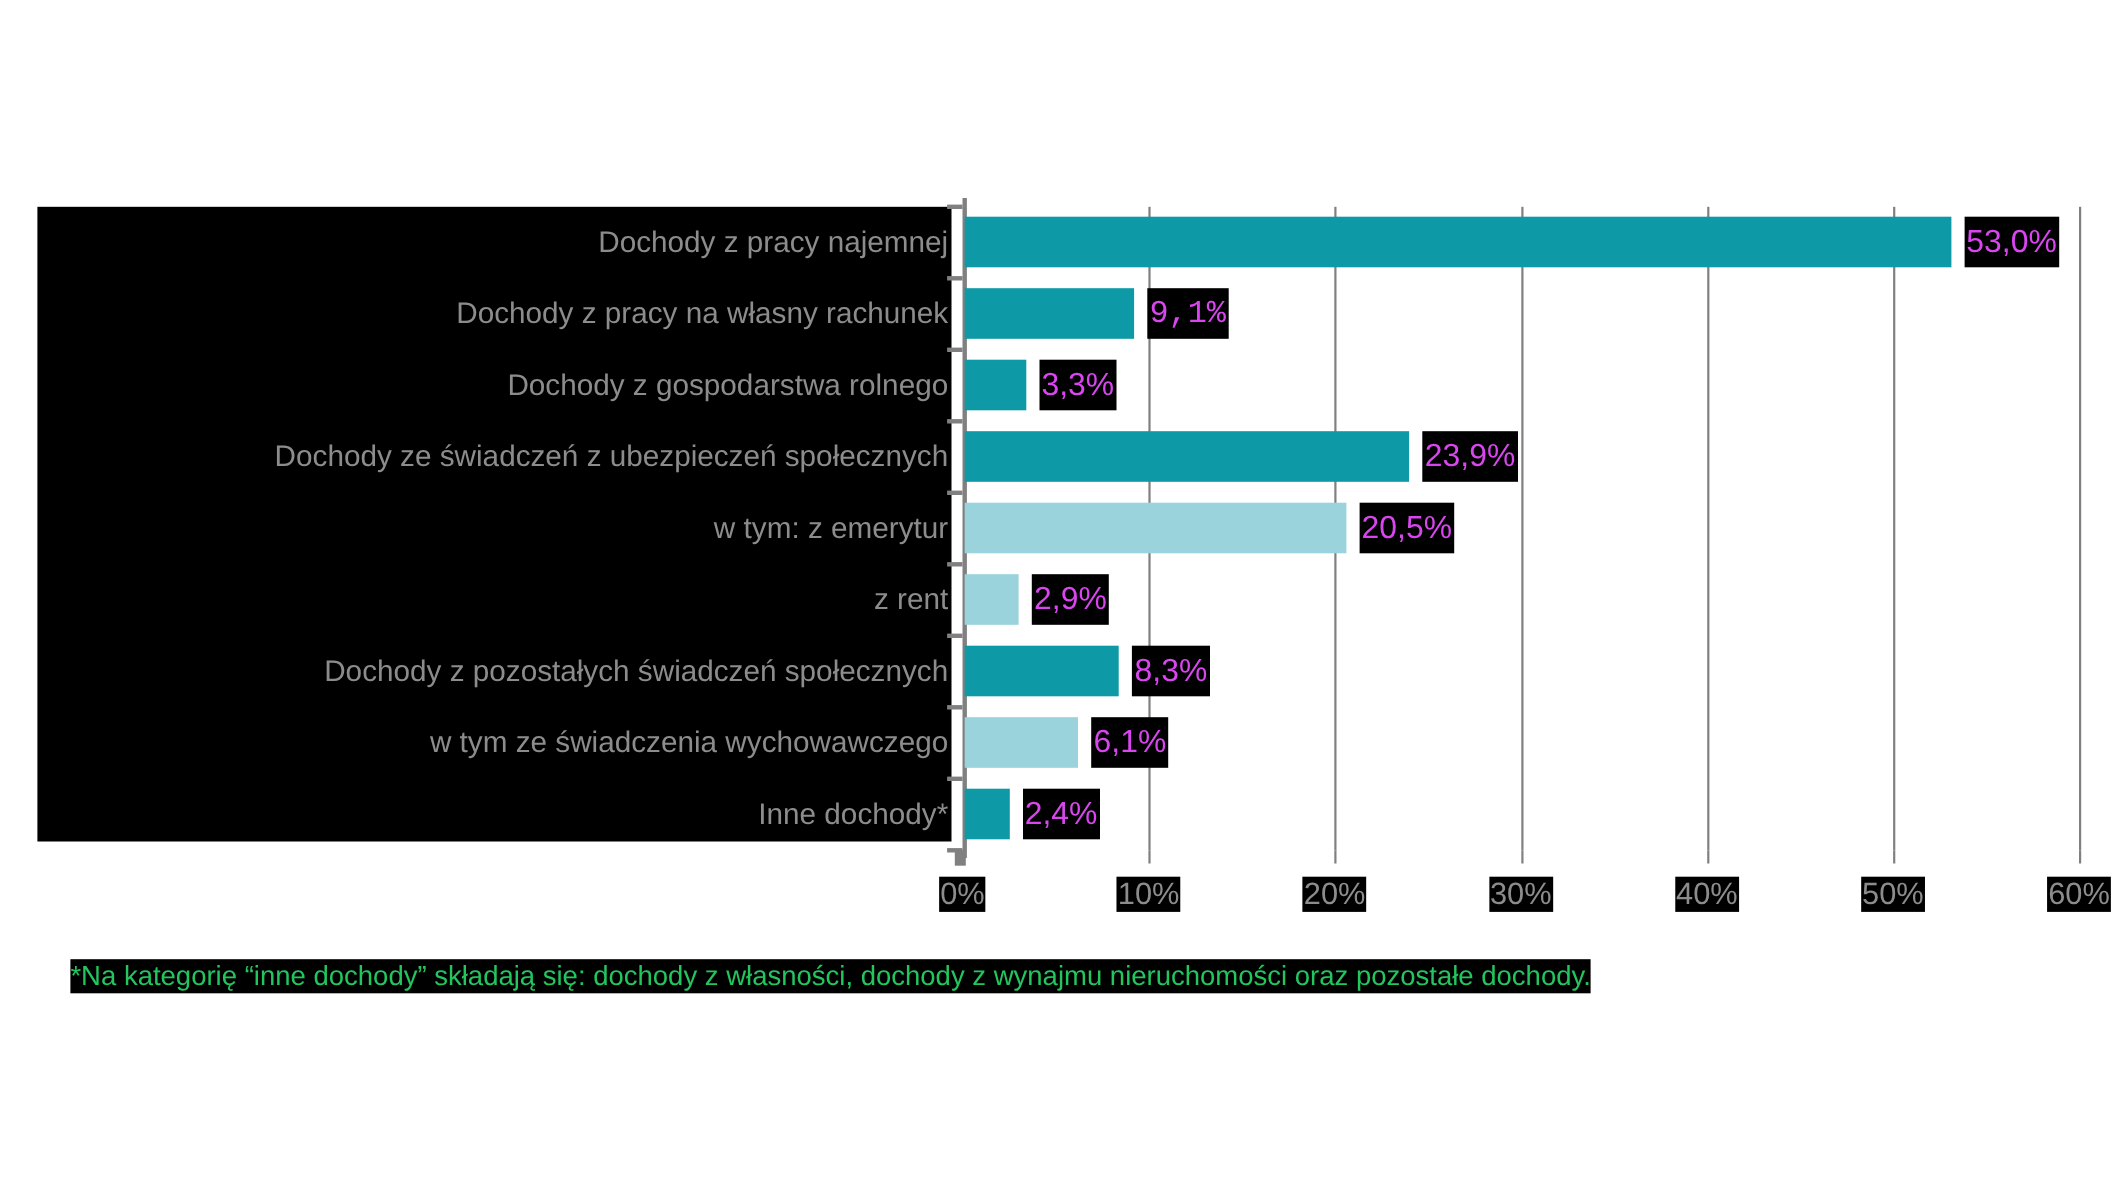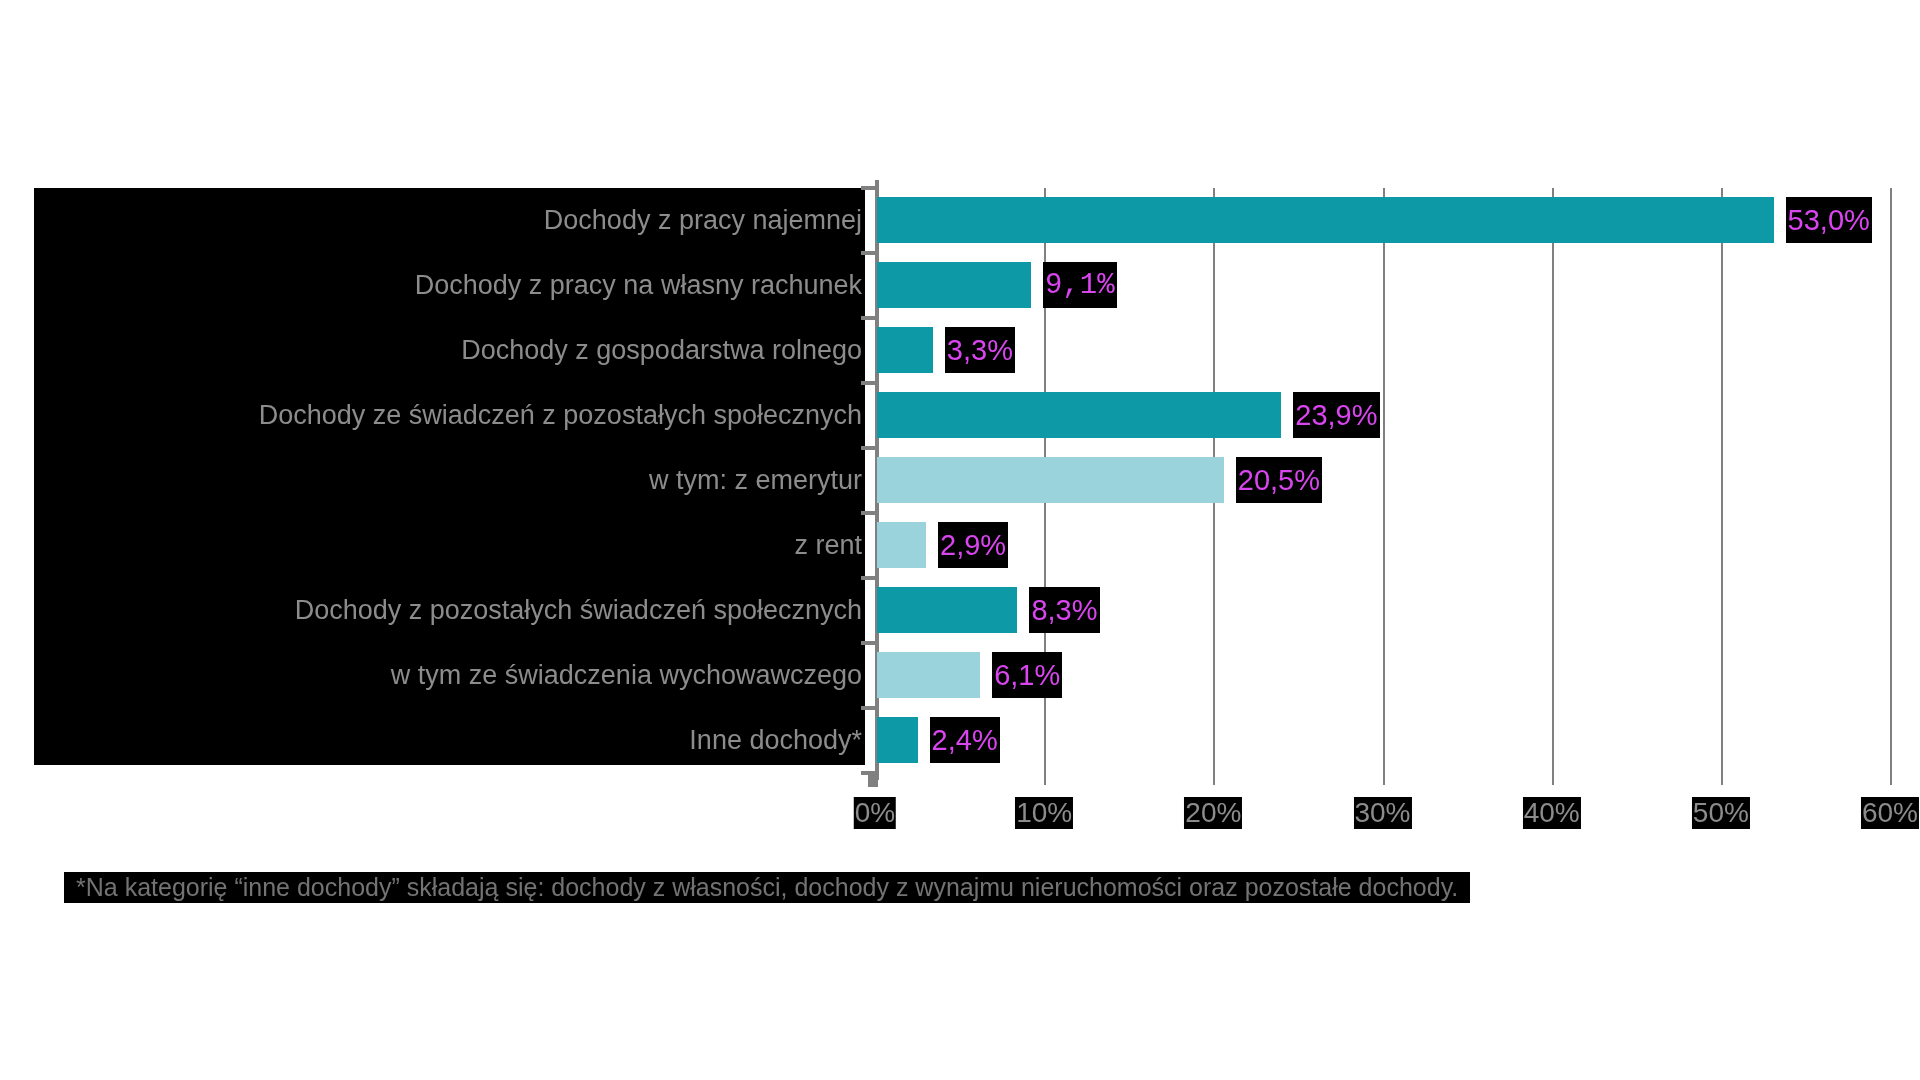--- a/index.html
+++ b/index.html
@@ -53,22 +53,22 @@
     position:absolute;top:24px;transform:translateX(-50%);
     color:#8c8c8c;font-size:28px;white-space:nowrap;background:#000000;padding:0 1px;
   }
   #xaxis-corner{
     position:absolute;left:868px;top:773px;width:10px;height:14px;background:#808080;
   }
 
   
   #footnote{
     position:absolute;left:64px;top:872px;
-    color:#737373;font-size:25px;white-space:nowrap;
-    background:#000000;padding:1px 12px;
+    color:#22c55e;font-size:25px;white-space:nowrap;
+    background:#000000;padding:1px 0;
   }
 </style>
 </head>
 <body>
 
 <div id="stage">
 
   <div id="label-panel"></div>
 
   <div id="plot">
@@ -112,21 +112,21 @@
       <div class="val" style="left: 1042.94px; font-family: Liberation Mono, monospace;">9,1%</div>
     </div>
     <div class="ytick" style="top: 251px;"></div>
     <div class="row" style="top: 318px;">
       <div class="cat-label">Dochody z gospodarstwa rolnego</div>
       <div class="bar main" style="width: 55.825px;"></div>
       <div class="val" style="left: 944.825px;">3,3%</div>
     </div>
     <div class="ytick" style="top: 316px;"></div>
     <div class="row" style="top: 383px;">
-      <div class="cat-label">Dochody ze świadczeń z pozostałych społecznych</div>
+      <div class="cat-label">Dochody ze świadczeń z ubezpieczeń społecznych</div>
       <div class="bar main" style="width: 404.308px;"></div>
       <div class="val" style="left: 1293.31px;">23,9%</div>
     </div>
     <div class="ytick" style="top: 381px;"></div>
     <div class="row" style="top: 448px;">
       <div class="cat-label">w tym: z emerytur</div>
       <div class="bar sub" style="width: 346.792px;"></div>
       <div class="val" style="left: 1235.79px;">20,5%</div>
     </div>
     <div class="ytick" style="top: 446px;"></div>

